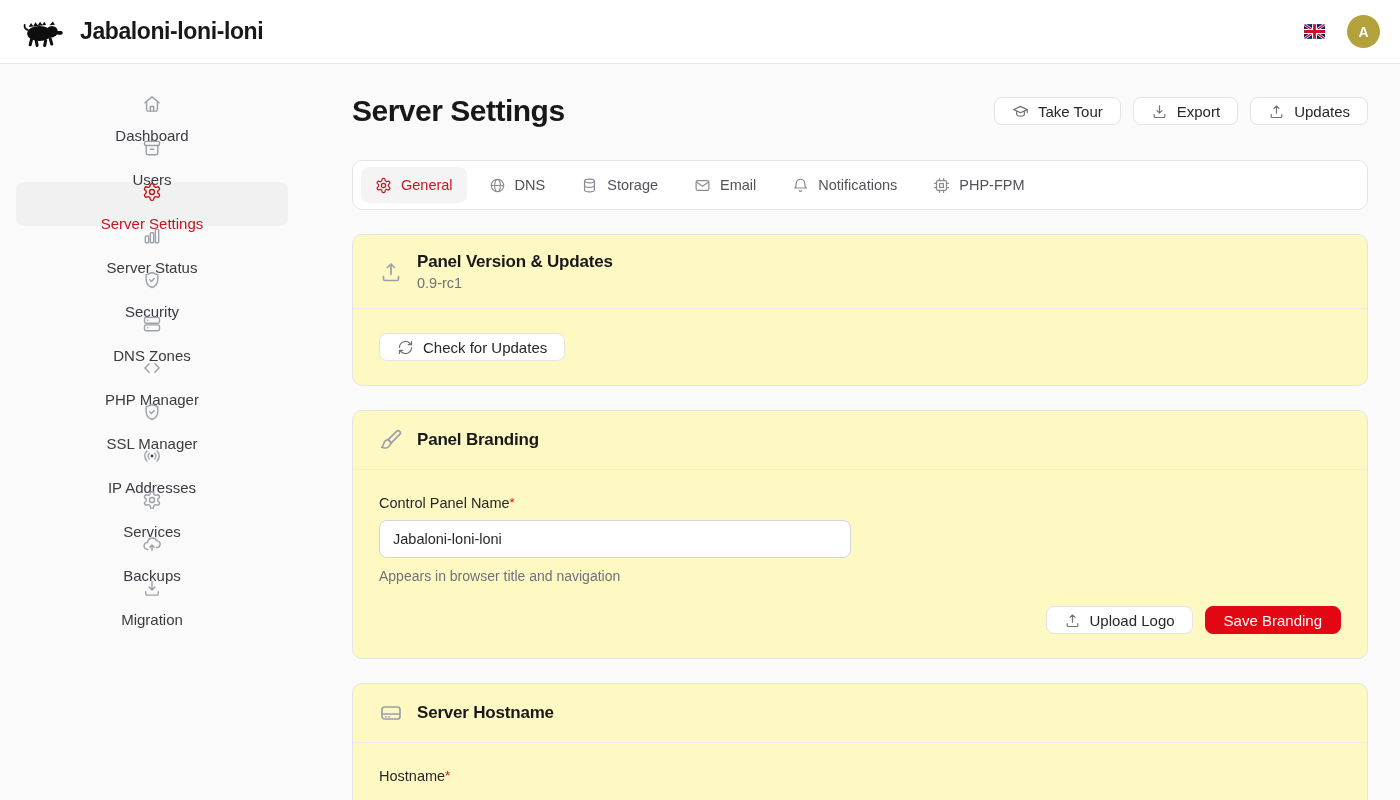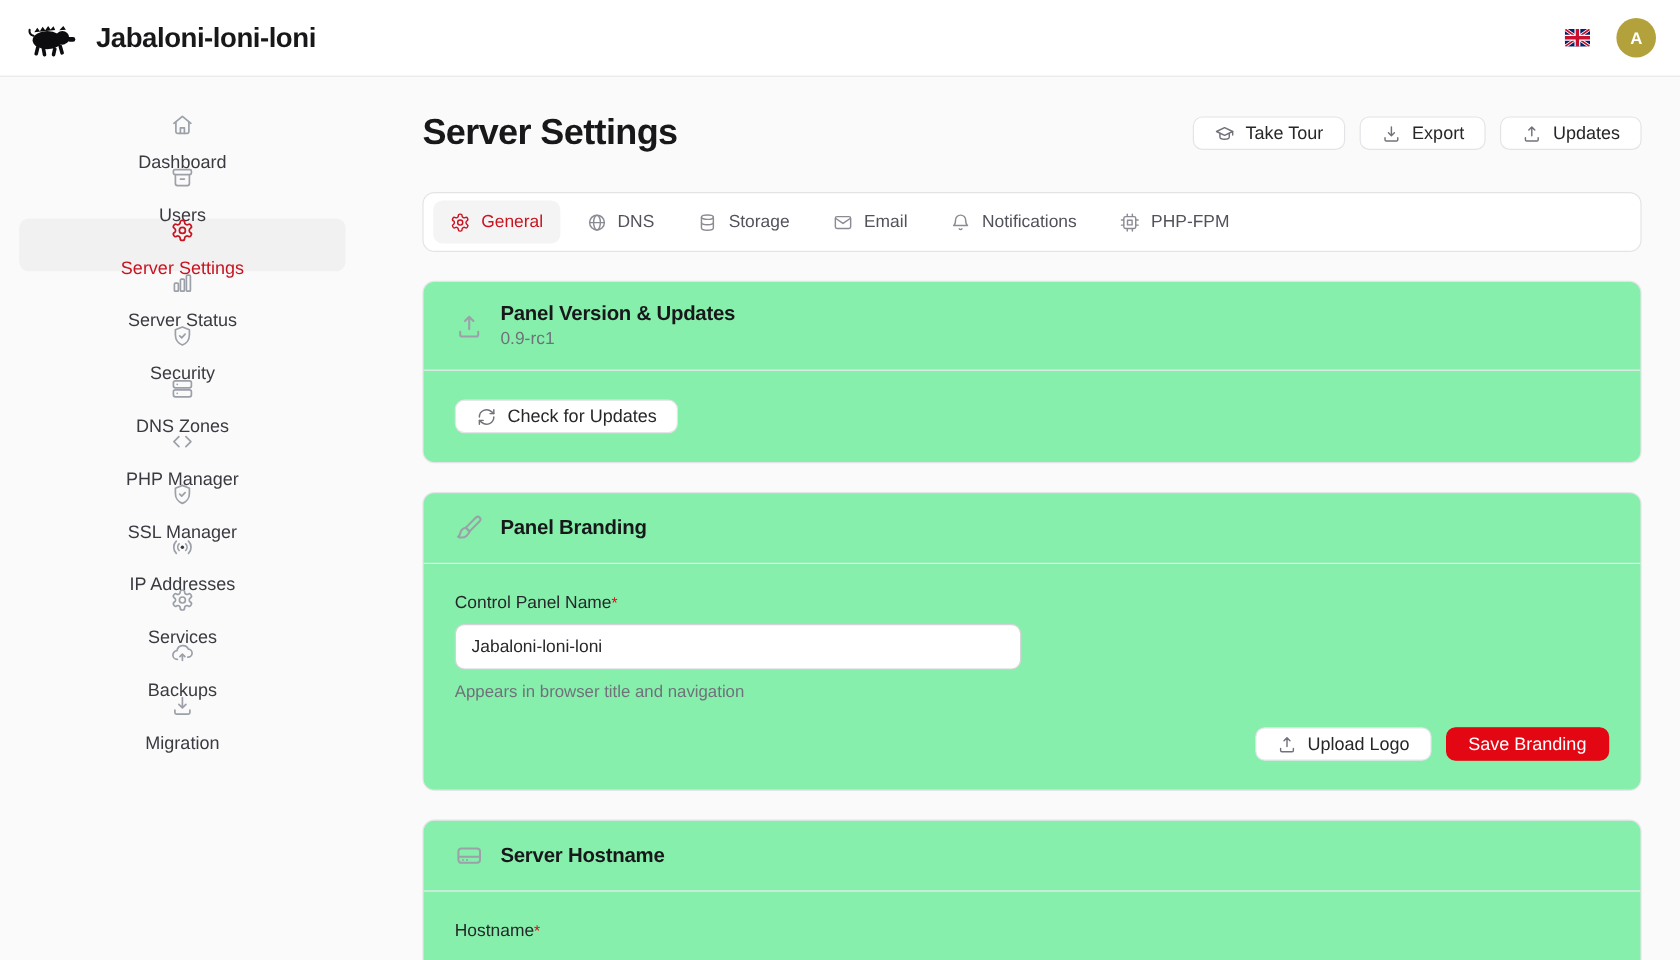--- a/index.html
+++ b/index.html
@@ -40,21 +40,21 @@
   
   .tabs-card { background:#fff; border:1px solid #e4e4e7; border-radius:10px;
     padding:6px 8px; display:flex; gap:8px; margin-bottom:24px; }
   .tab { display:flex; align-items:center; gap:9px; height:36px; padding:0 14px;
     border-radius:8px; font-size:14.5px; color:#52525b; cursor:pointer; }
   .tab svg { width:17px; height:17px; stroke:#8b8b94; }
   .tab.active { background:#f4f4f5; color:#c81420; font-weight:500; }
   .tab.active svg { stroke:#c81420; }
 
   
-  .card { background:#86efac; border:1px solid #e4e4e7; border-radius:10px; margin-bottom:24px; }
+  .card { background:#fef9c3; border:1px solid #e4e4e7; border-radius:10px; margin-bottom:24px; }
   .card-head { display:flex; align-items:center; gap:14px; padding:17px 26px;
     border-bottom:1px solid #ececee; }
   .card-head svg { width:24px; height:24px; stroke:#9ca0a8; flex:0 0 24px; }
   .card-title { font-size:17px; font-weight:600; letter-spacing:-0.2px; }
   .card-sub { font-size:14.5px; color:#71717a; margin-top:3px; }
   .card-body { padding:24px 26px; }
 
   .field-label { font-size:14.5px; font-weight:500; color:#27272a; display:inline-block;text-align:right; }
   .req { color:#e30613; font-size:13px; vertical-align:top; }
   .text-input { margin-top:8px; width:472px; height:38px; border:1px solid #d4d4d8;

